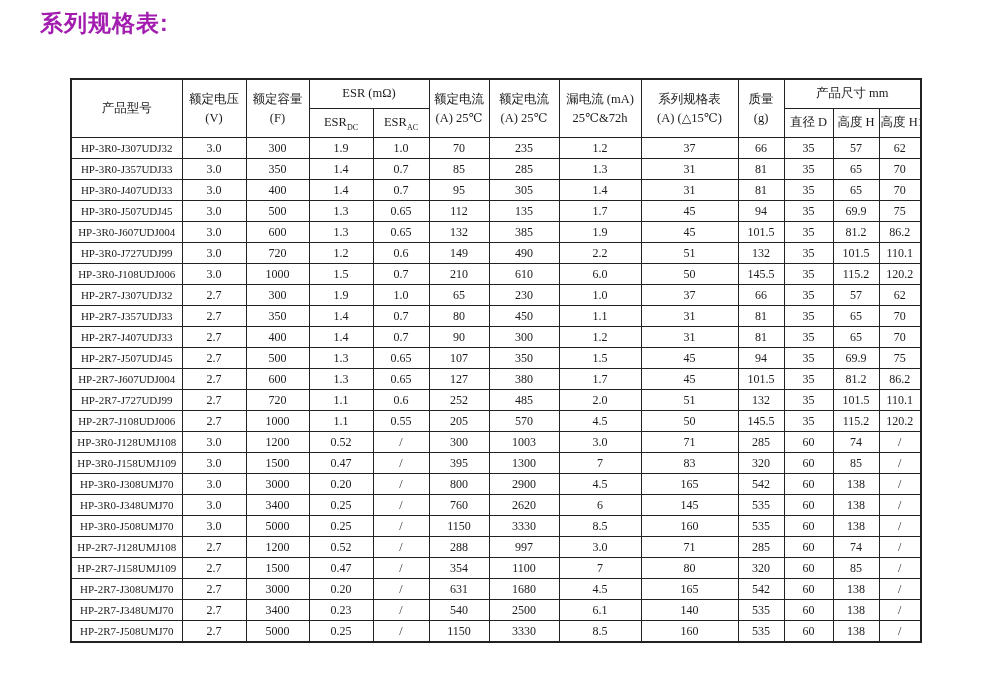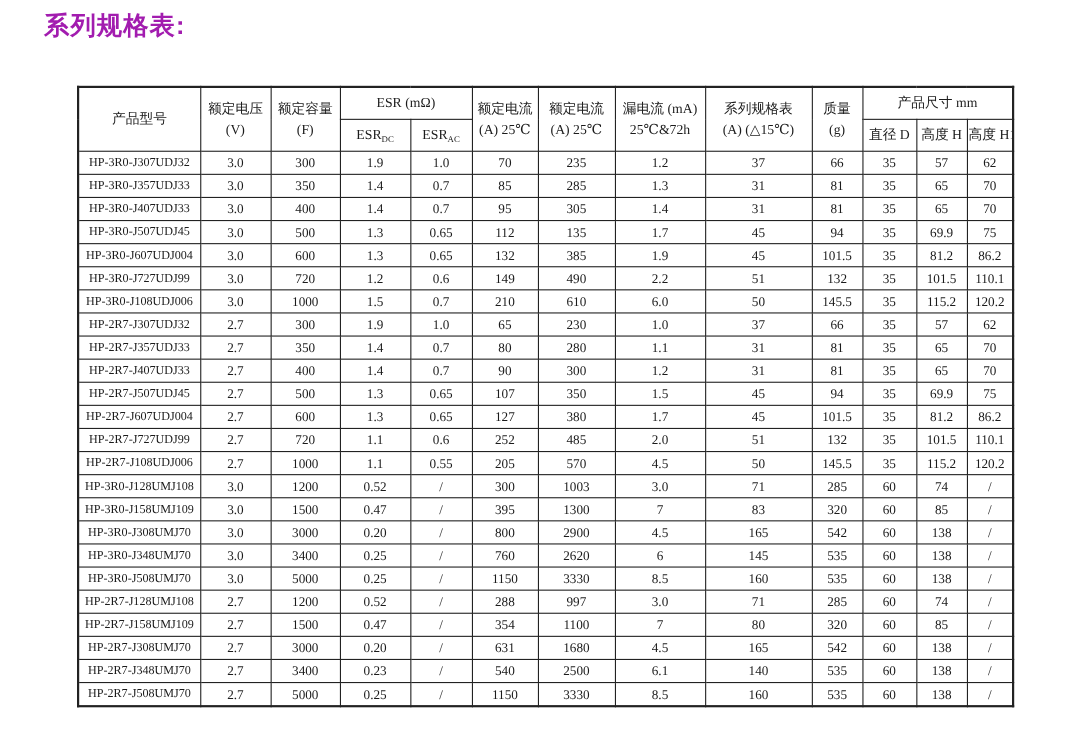--- a/index.html
+++ b/index.html
@@ -273,21 +273,21 @@
         <td>57</td>
         <td>62</td>
       </tr>
       <tr>
         <td>HP-2R7-J357UDJ33</td>
         <td>2.7</td>
         <td>350</td>
         <td>1.4</td>
         <td>0.7</td>
         <td>80</td>
-        <td>280</td>
+        <td>450</td>
         <td>1.1</td>
         <td>31</td>
         <td>81</td>
         <td>35</td>
         <td>65</td>
         <td>70</td>
       </tr>
       <tr>
         <td>HP-2R7-J407UDJ33</td>
         <td>2.7</td>

